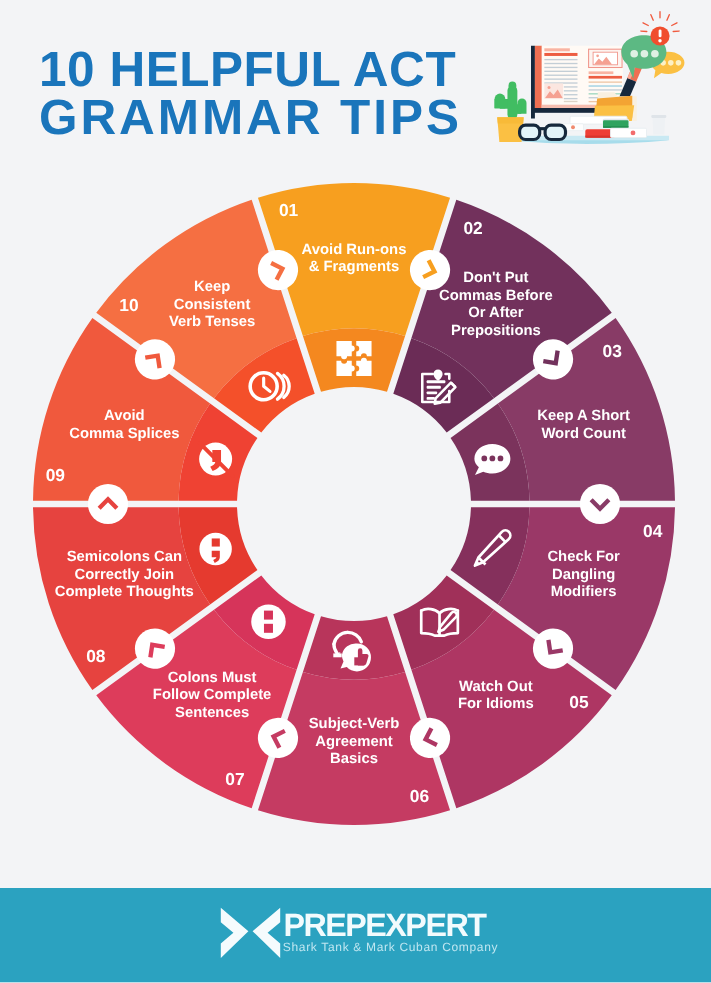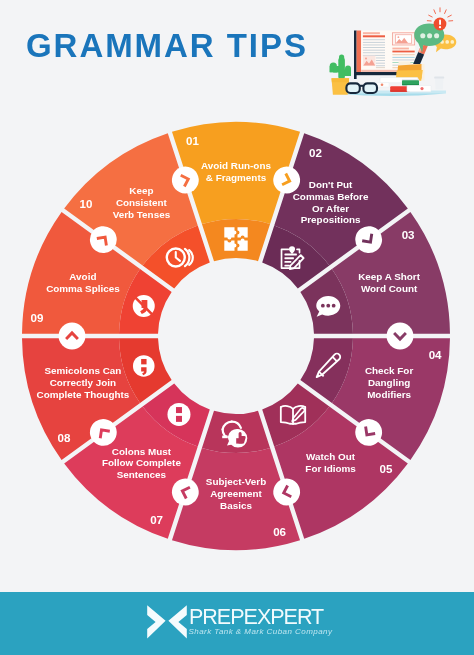--- a/index.html
+++ b/index.html
@@ -5,28 +5,29 @@
   html,body{margin:0;padding:0;}
   body{width:474px;height:655px;background:#f3f4f6;font-family:"Liberation Sans",sans-serif;overflow:hidden;position:relative;}
   #title{position:absolute;left:26.0px;top:30.0px;font-size:33px;line-height:31.7px;font-weight:bold;color:#1a75bb;white-space:nowrap;}
   #title div:first-child{letter-spacing:0.35px;}
   #title div:last-child{letter-spacing:1.95px;text-align:right;}
   #wheel{position:absolute;left:0;top:0;}
   .wtext{fill:#ffffff;font-size:9.9px;font-weight:bold;text-anchor:middle;}
   .wnum{fill:#ffffff;font-size:11.6px;font-weight:bold;text-anchor:middle;dominant-baseline:central;}
   #footer{position:absolute;left:0;top:592px;width:474px;height:63px;background:#2ba2c0;}
   #logo-mark{position:absolute;left:145.4px;top:602px;}
-  #brand{position:absolute;left:189px;top:604.5px;font-size:21.5px;letter-spacing:-1.0px;color:#f2fbfd;line-height:24px;white-space:nowrap;}
-  #tagline{position:absolute;left:188.5px;top:627px;font-size:8px;letter-spacing:0.45px;color:#bfe6f0;line-height:9px;white-space:nowrap;font-style:italic;}
+  #brand{position:absolute;left:189px;top:604.5px;font-size:21.5px;letter-spacing:-1.0px;color:#f2fbfd;line-height:24px;white-space:nowrap;font-weight:bold;}
+  #tagline{position:absolute;left:188.5px;top:627px;font-size:8px;letter-spacing:0.45px;color:#bfe6f0;line-height:9px;white-space:nowrap;}
   #hero{position:absolute;left:318px;top:4px;}
 </style>
 </head>
 <body>
 
 <div id="title">
+  <div>10 HELPFUL ACT</div>
   <div>GRAMMAR TIPS</div>
 </div>
 
 <svg id="wheel" width="474" height="655">
 <path d="M171.97,131.80A214.00,214.00 0 0 1 300.03,131.80L270.06,224.07A117.00,117.00 0 0 0 201.94,224.07Z" fill="#f79f1f"></path>
 <path d="M201.94,224.07A117.00,117.00 0 0 1 270.06,224.07L258.00,261.17A78.00,78.00 0 0 0 214.00,261.17Z" fill="#f4881f"></path>
 <path d="M304.22,133.16A214.00,214.00 0 0 1 407.83,208.44L329.35,265.46A117.00,117.00 0 0 0 274.24,225.43Z" fill="#72315c"></path>
 <path d="M274.24,225.43A117.00,117.00 0 0 1 329.35,265.46L297.79,288.39A78.00,78.00 0 0 0 262.19,262.53Z" fill="#6b2c56"></path>
 <path d="M410.41,212.00A214.00,214.00 0 0 1 449.99,333.80L352.98,333.80A117.00,117.00 0 0 0 331.93,269.02Z" fill="#883b66"></path>
 <path d="M331.93,269.02A117.00,117.00 0 0 1 352.98,333.80L313.97,333.80A78.00,78.00 0 0 0 300.37,291.95Z" fill="#7b335c"></path>

